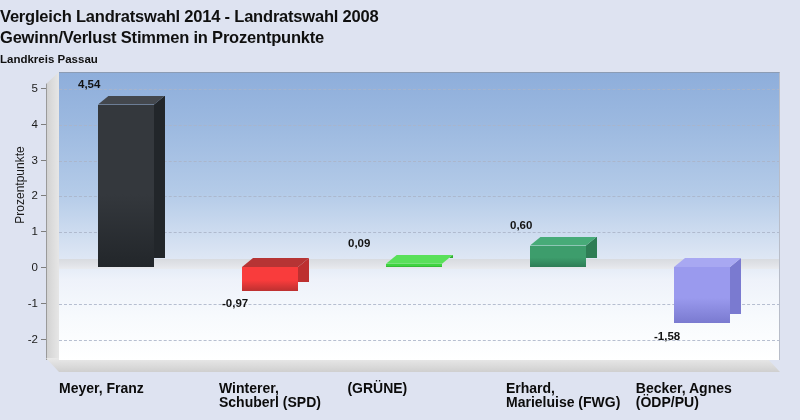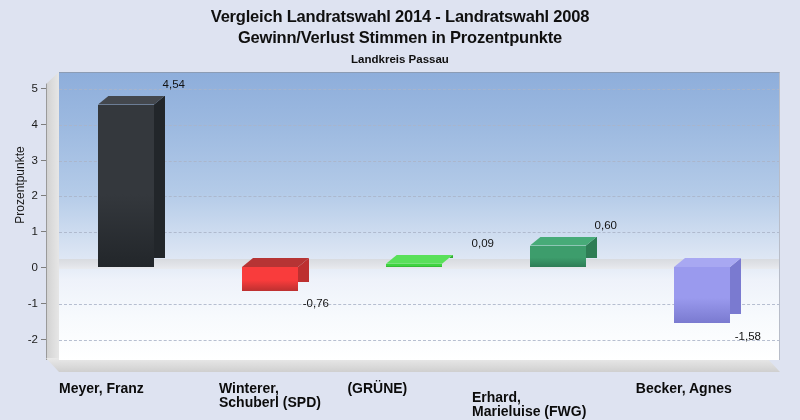--- a/index.html
+++ b/index.html
@@ -18,21 +18,21 @@
     position: relative;
     width: 800px;
     height: 420px;
     background: #dee3f1;
   }
 
   
   .titles {
     position: absolute;
     top: 6px; left: 0; width: 800px;
-    text-align: center;
+    text-align: left;
   }
   .title-line {
     font-size: 16.5px;
     font-weight: bold;
     line-height: 21px;
     letter-spacing: -0.2px;
     color: #101010;
   }
   .subtitle {
     font-size: 11.5px;
@@ -157,23 +157,23 @@
     left: 0; top: -9px;
     width: calc(100% + 11px);
     height: 9px;
     clip-path: polygon(0 100%, 11px 0, 100% 0, calc(100% - 11px) 100%);
   }
 
   
   .value-label {
     position: absolute;
     font-size: 11.5px;
-    font-weight: normal;
+    font-weight: bold;
     color: #131313;
-    text-align: right;
+    text-align: left;
     white-space: nowrap;
   }
 
   
   .cat-label {
     position: absolute;
     top: 381px;
     font-size: 14px;
     font-weight: bold;
     color: #0b0b0b;
@@ -251,38 +251,39 @@
         <div class="top" style="background: rgb(71, 171, 120);"></div>
       </div>
       <div class="bar" style="left: 674px; top: 266.981px; width: 56px; height: 56.5267px;">
         <div class="side" style="background: rgb(122, 122, 208);"></div>
         <div class="face" style="background: linear-gradient(rgb(154, 154, 238) 0%, rgb(154, 154, 238) 55%, rgb(122, 122, 208) 100%);"></div>
         <div class="top" style="background: rgb(168, 168, 242);"></div>
       </div>
     </div>
   <div id="labels-layer">
       <div class="value-label" style="width: 107px; left: 78px; top: 77.5565px;">4,54</div>
-      <div class="value-label" style="width: 107px; left: 222px; top: 296.952px;">-0,76</div>
-      <div class="value-label" style="width: 107px; left: 387px; top: 236.761px;">0,09</div>
+      <div class="value-label" style="width: 107px; left: 222px; top: 296.952px;">-0,97</div>
+      <div class="value-label" style="width: 107px; left: 348px; top: 236.761px;">0,09</div>
       <div class="value-label" style="width: 107px; left: 510px; top: 218.516px;">0,60</div>
       <div class="value-label" style="width: 107px; left: 654px; top: 329.508px;">-1,58</div>
     </div>
   <div id="cats-layer">
       <div class="cat-label" style="left: 59px; width: 144.2px;">
         <div>Meyer, Franz</div>
       </div>
       <div class="cat-label" style="left: 219px; width: 144.2px;">
         <div>Winterer,</div>
         <div>Schuberl (SPD)</div>
       </div>
       <div class="cat-label" style="left: 347.4px; width: 144.2px;">
         <div>(GRÜNE)</div>
       </div>
-      <div class="cat-label" style="left: 472px; width: 144.2px; margin-top: 9px;">
+      <div class="cat-label" style="left: 506px; width: 144.2px;">
         <div>Erhard,</div>
         <div>Marieluise (FWG)</div>
       </div>
       <div class="cat-label" style="left: 635.8px; width: 144.2px;">
         <div>Becker, Agnes</div>
+        <div>(ÖDP/PU)</div>
       </div>
     </div>
 
 </div>
 
 </body></html>

